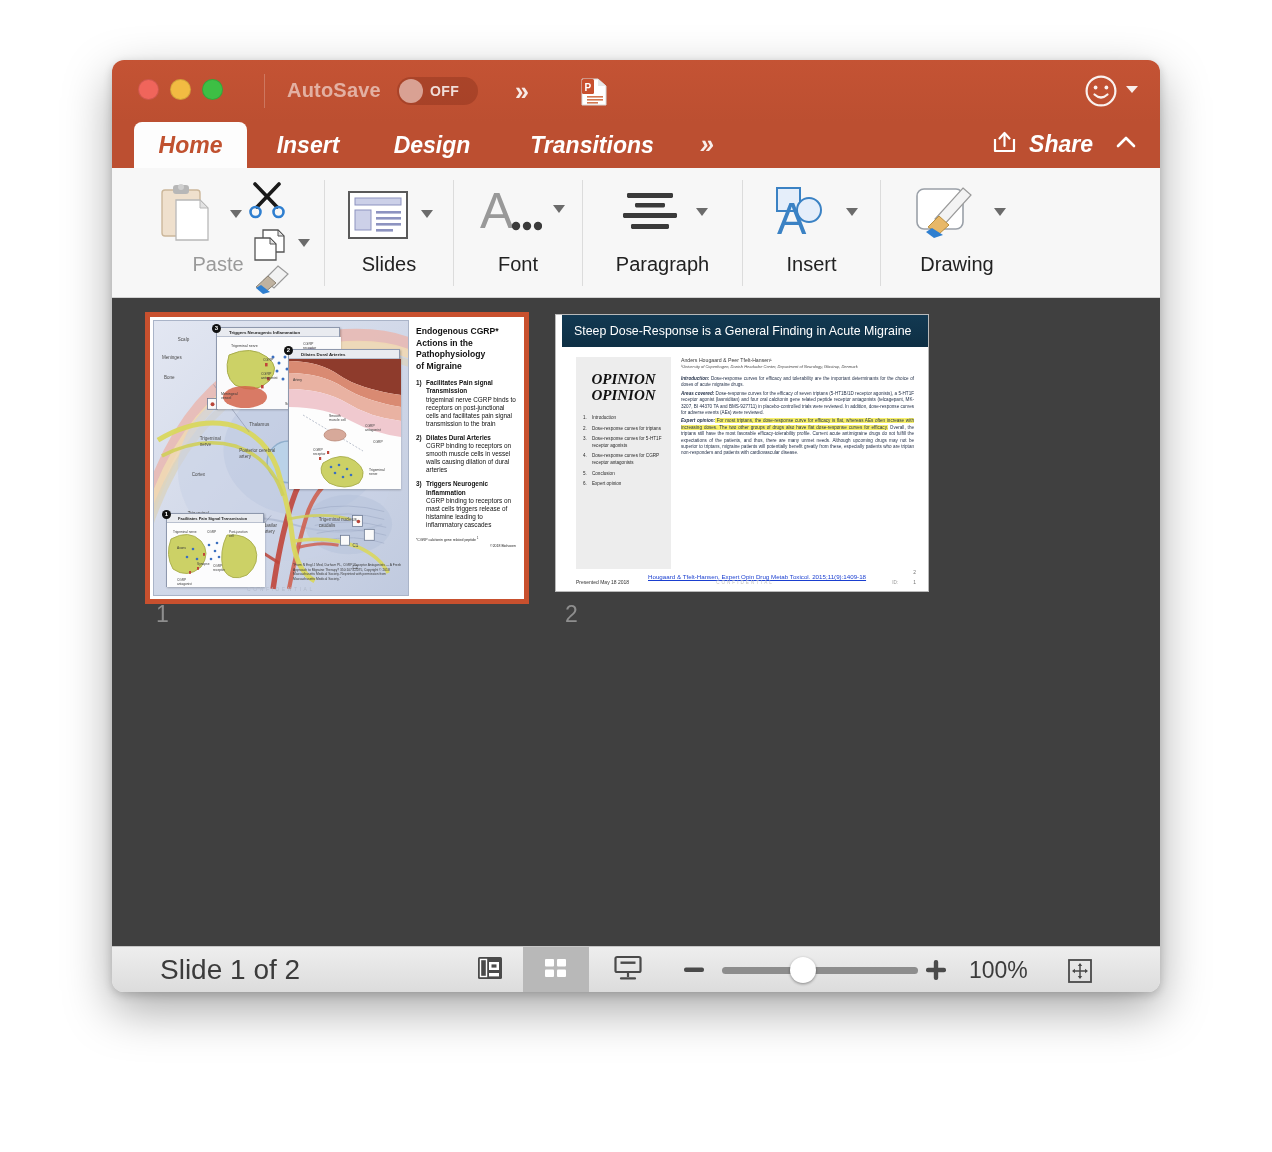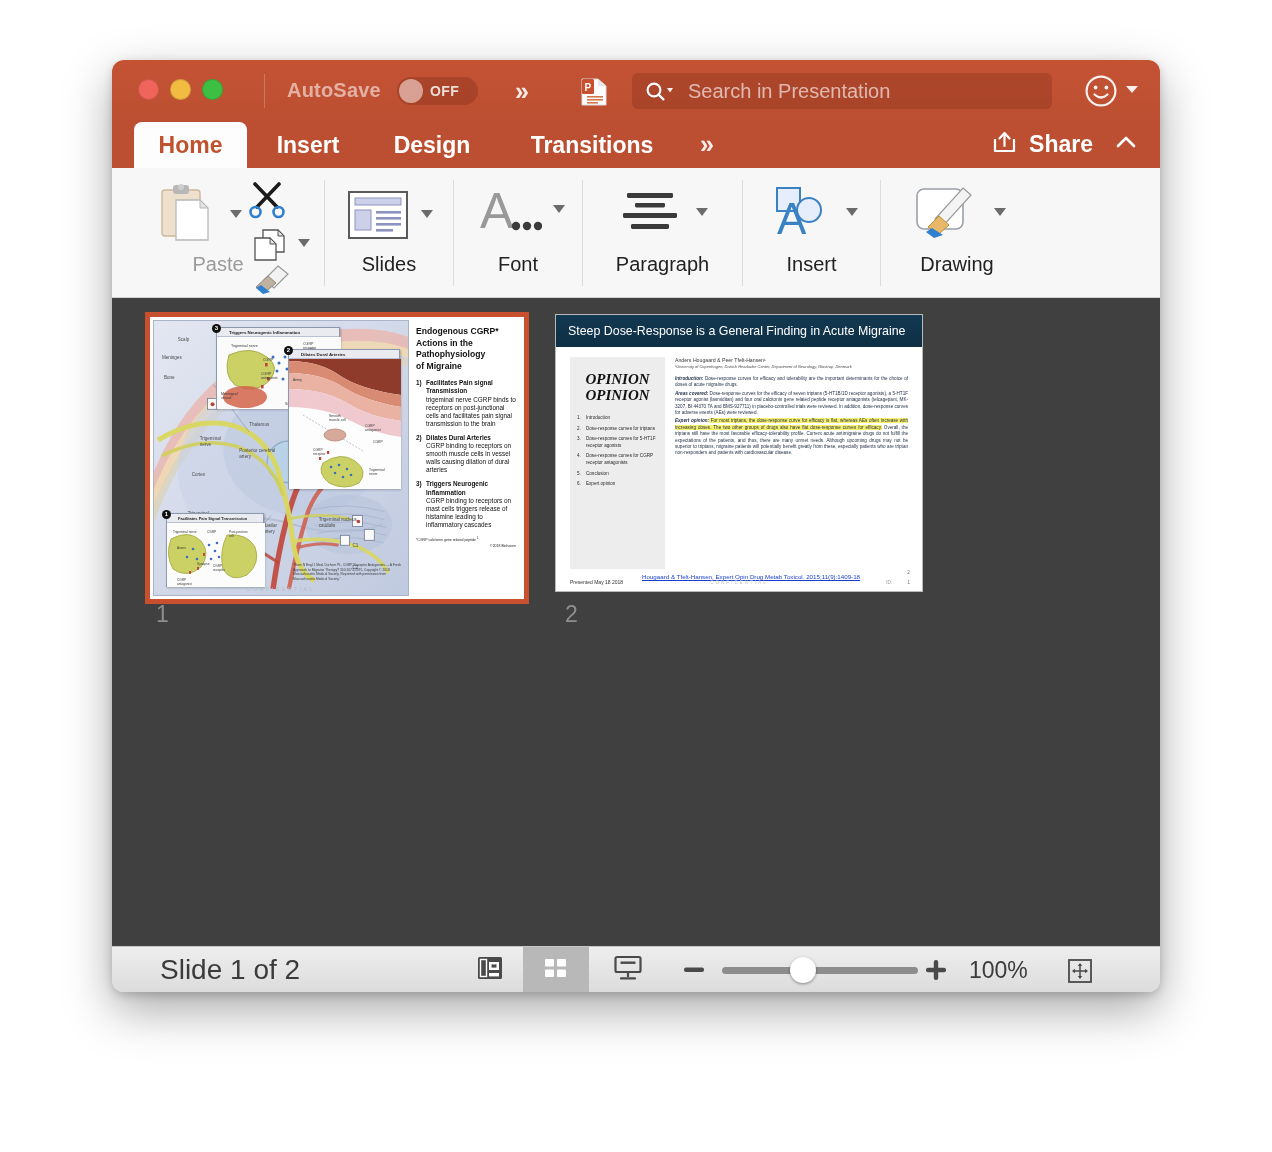--- a/index.html
+++ b/index.html
@@ -75,21 +75,21 @@
     font-size: 20px; color: rgba(255,255,255,0.62);
   }
   .face-btn { position: absolute; left: 972px; top: 14px; width: 34px; height: 34px; }
   .face-caret {
     position: absolute; left: 1014px; top: 26px;
     width: 0; height: 0; border-left: 6px solid transparent;
     border-right: 6px solid transparent; border-top: 7px solid rgba(255,255,255,.9);
   }
 
   
-  .tabstrip { position: relative; height: 46px; background: #bc4f31; }
+  .tabstrip { position: relative; height: 46px; background: #bc4f31; font-style: italic; }
   .tab {
     position: absolute; top: 0; height: 46px;
     display: flex; align-items: center; justify-content: center;
     font-size: 23px; font-weight: bold; color: #ffffff;
     padding: 0 16px;
   }
   .tab.active {
     background: #fdfdfd; color: #c0512f;
     border-top-left-radius: 8px; border-top-right-radius: 8px;
   }
@@ -270,30 +270,20 @@
           <path d="M2,2 L18,2 L26,9 L26,28 L2,28 Z" fill="#ffffff" stroke="#d9d9d9"></path>
           <path d="M18,2 L26,9 L18,9 Z" fill="#e8e8e8"></path>
           <rect x="2" y="2" width="12" height="15" rx="1.5" fill="#c8502e"></rect>
           <text x="4.5" y="13.5" font-family="Liberation Sans, sans-serif" font-size="10" font-weight="bold" fill="#fff">P</text>
           <rect x="7" y="19" width="16" height="1.6" fill="#d2774f"></rect>
           <rect x="7" y="22" width="16" height="1.6" fill="#d2774f"></rect>
           <rect x="7" y="25" width="11" height="1.6" fill="#d2774f"></rect>
         </svg>
       </div>
 
-      <div class="searchbar">
-        <div class="search-glyph">
-          <svg width="32" height="22" viewBox="0 0 32 22">
-            <circle cx="10" cy="10" r="6.4" fill="none" stroke="#ffffff" stroke-width="2.1"></circle>
-            <line x1="14.6" y1="14.6" x2="19.4" y2="19.4" stroke="#ffffff" stroke-width="2.3" stroke-linecap="round"></line>
-            <path d="M23,8 L29,8 L26,12.5 Z" fill="rgba(255,255,255,0.92)"></path>
-          </svg>
-        </div>
-        <div class="search-ph">Search in Presentation</div>
-      </div>
 
       <div class="face-btn">
         <svg width="34" height="34" viewBox="0 0 34 34">
           <circle cx="17" cy="17" r="14.4" fill="none" stroke="rgba(255,255,255,.92)" stroke-width="2.2"></circle>
           <circle cx="11.6" cy="13.5" r="1.9" fill="rgba(255,255,255,.92)"></circle>
           <circle cx="22.4" cy="13.5" r="1.9" fill="rgba(255,255,255,.92)"></circle>
           <path d="M10.5,20.5 Q17,26.5 23.5,20.5" fill="none" stroke="rgba(255,255,255,.92)" stroke-width="2.2" stroke-linecap="round"></path>
         </svg>
       </div>
       <div class="face-caret"></div>
@@ -702,21 +692,21 @@
                 <span>*CGRP calcitonin gene related peptide</span>
                 <sup>1</sup>
               </div>
               <div>©2018 Biohaven</div>
             </div>
           </div>
         </div>
       </div>
       <div class="thumb-num" style="left:44px;top:303px;">1</div>
 
-      <div class="thumb-wrap thumb-plain" style="left:443px;top:16px;">
+      <div class="thumb-wrap thumb-plain" style="left:443px;top:16px;padding-left:6px;">
         <div class="s2">
           <div class="s2-title">Steep Dose-Response is a General Finding in Acute Migraine</div>
           <div class="s2-page">
 
             <div class="eo-side">
               <div class="eo-logo">
                 <div>OPINION</div>
                 <div>OPINION</div>
               </div>
               <div class="eo-li">

